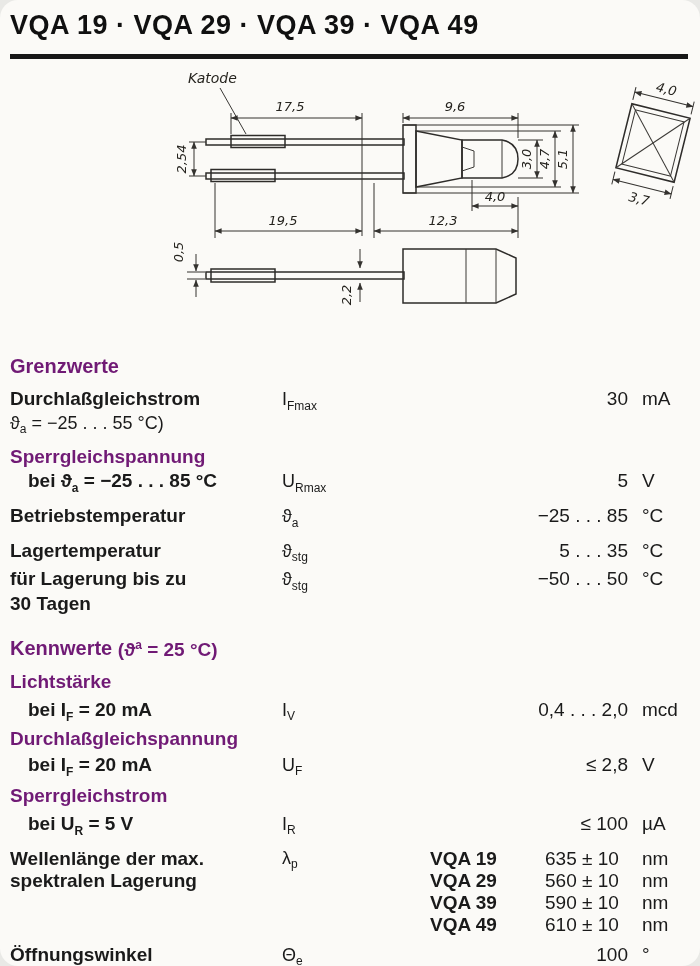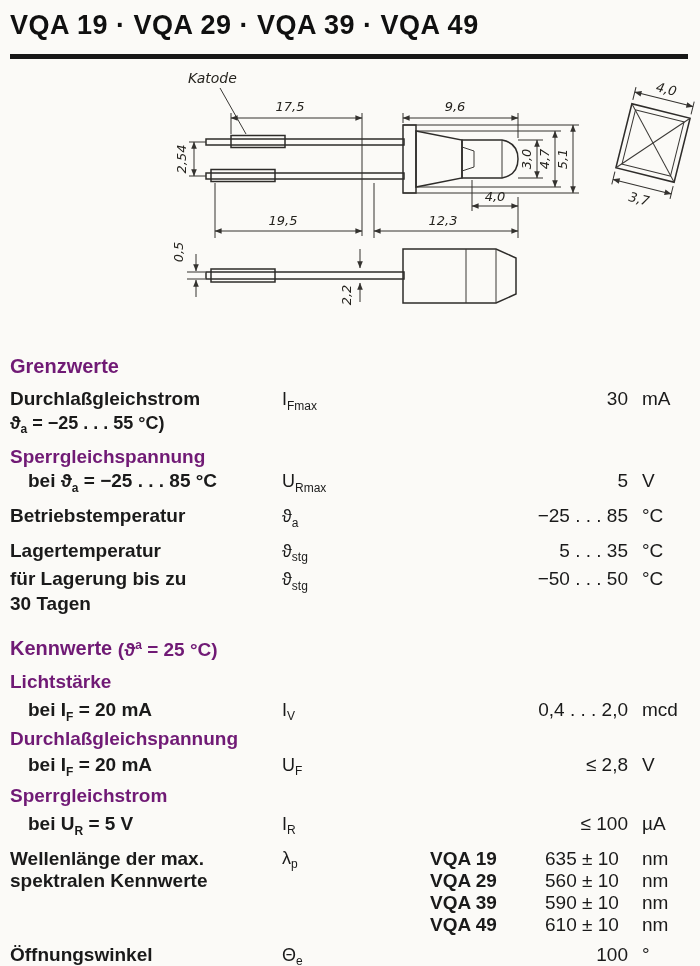--- a/index.html
+++ b/index.html
@@ -1,39 +1,39 @@
 <!DOCTYPE html>
 <html><head>
 <meta charset="utf-8">
 <style>
   * { margin:0; padding:0; box-sizing:border-box; }
   html,body { background:#e9e9e6; }
   body { font-family:"Liberation Sans", sans-serif; }
   .page {
     position:relative; width:700px; height:966px; margin:0 auto;
-    background:#fbfaf7; color:#1a1a1a; overflow:hidden;
+    background:#fbfaf7; color:#1a1a1a; overflow:hidden;border-radius:18px;
   }
   .header { padding:10px 10px 0 10px; }
   .title { font-size:27px; font-weight:700; letter-spacing:.5px; color:#101010; }
   .rule { height:5px; background:#171717; margin:13px 2px 0 0; }
   .drawing { width:600px; height:288px; margin-top:2px; }
   .drawing svg { display:block; }
   .ln { stroke:#2e2c2a; stroke-width:1.5; fill:none; }
   .lnthin { stroke:#3a3835; stroke-width:1; fill:none; }
   .dim { stroke:#34322f; stroke-width:1; fill:none; }
   .arrf { fill:#34322f; }
   text.d { font:italic 13px "DejaVu Sans", sans-serif; fill:#26241f; }
   text.k { font:italic 14px "DejaVu Sans", sans-serif; fill:#26241f; }
 
   .specs { padding:0 10px; }
   .sec-heading { font-size:20px; font-weight:700; color:#701a75; }
   .row { display:grid; grid-template-columns:272px 148px 198px 62px; align-items:baseline; }
   .row.top { align-items:start; }
   .cell-label { font-size:19px; font-weight:700; line-height:1.18; }
-  .cell-label.light { font-weight:700; font-size:18px; }
+  .cell-label.light { font-weight:400; font-size:18px; }
   .indent { padding-left:18px; }
   .cell-sym { font-size:18px; font-weight:400; }
   .cell-sym sub, .cell-label sub { font-size:12px;margin-top:7px; }
   sup { font-size:12px; }
   .cell-val { text-align:right; font-size:19px; font-weight:400; white-space:nowrap; }
   .cell-unit { padding-left:14px; font-size:19px; font-weight:400; white-space:nowrap; }
   .mt2{margin-top:2px}.mt4{margin-top:4px}.mt6{margin-top:6px}.mt8{margin-top:8px}
   .mt10{margin-top:10px}.mt22{margin-top:22px}
   .wl-block { grid-column:3/5; }
   .wl-row { display:grid; grid-template-columns:115px 83px 62px; align-items:baseline; line-height:22px; }
@@ -233,21 +233,21 @@
     <div class="row mt6">
       <div class="cell-label indent"><span>bei U</span><sub>R</sub><span> = 5 V</span></div>
       <div class="cell-sym"><span>I</span><sub>R</sub></div>
       <div class="cell-val">≤ 100</div>
       <div class="cell-unit">µA</div>
     </div>
 
     <div class="row top mt10">
       <div class="cell-label">
         <div>Wellenlänge der max.</div>
-        <div>spektralen Kennwerte</div>
+        <div>spektralen Lagerung</div>
       </div>
       <div class="cell-sym"><span>λ</span><sub>p</sub></div>
       <div class="wl-block">
         <div class="wl-row">
           <span class="wl-type">VQA 19</span>
           <span class="wl-val">635 ± 10</span>
           <span class="wl-unit">nm</span>
         </div>
         <div class="wl-row">
           <span class="wl-type">VQA 29</span>

